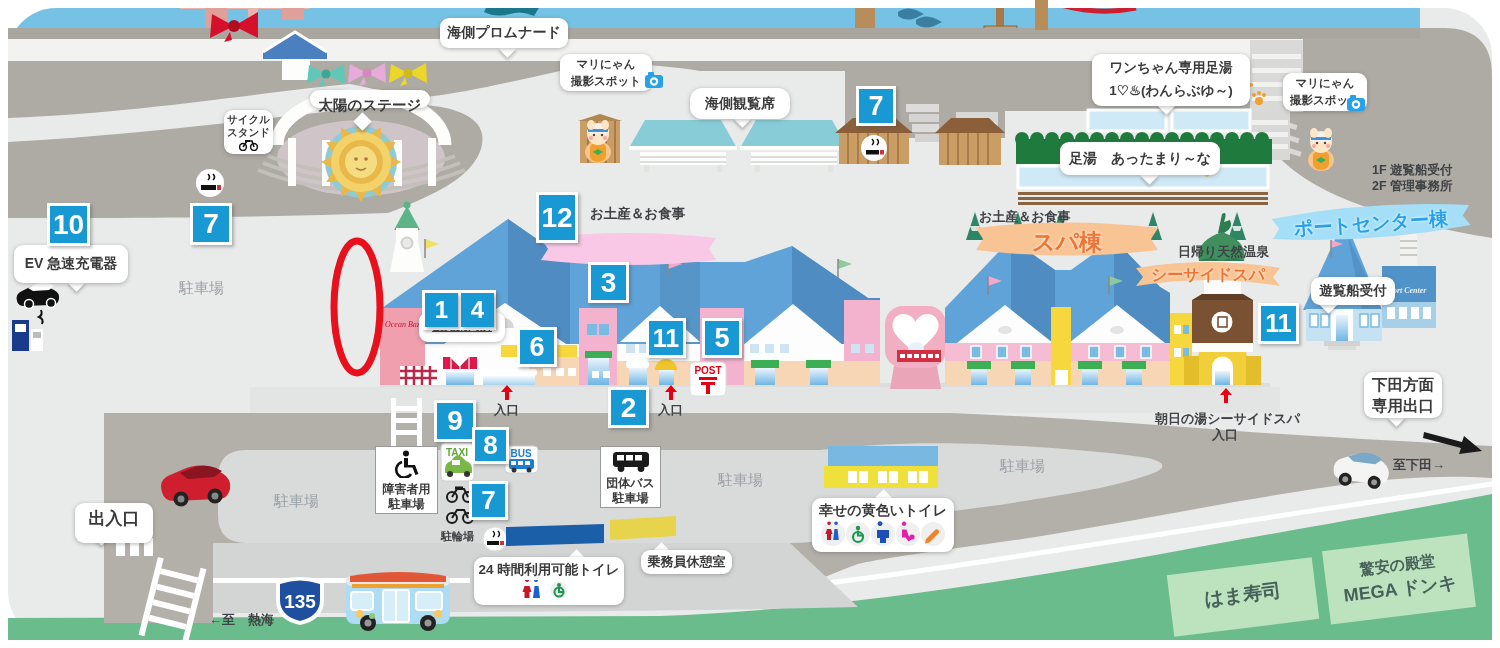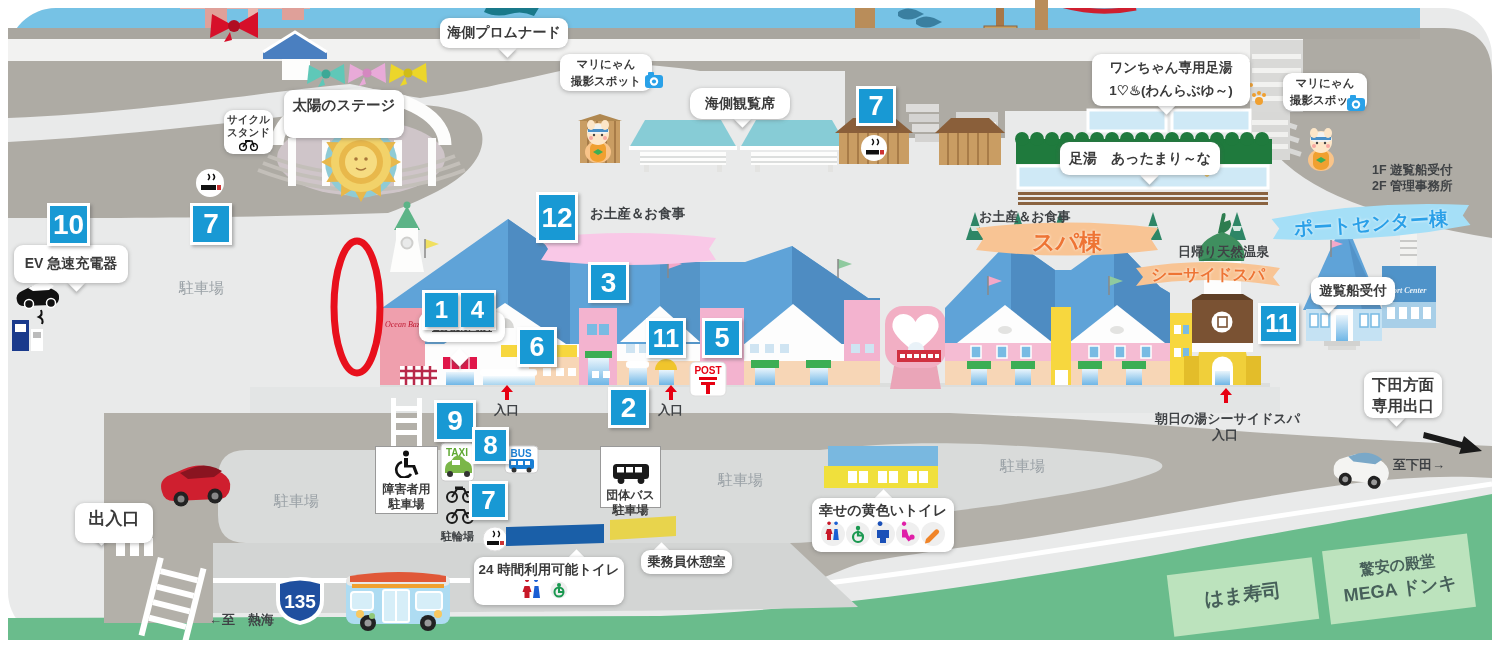--- a/index.html
+++ b/index.html
@@ -704,21 +704,21 @@
 <div class="bb" style="left:560px;top:54px;width:92px;height:37px;font-size:11.5px;line-height:17px;padding-top:2px;">マリにゃん<br>撮影スポット</div>
 <div style="position:absolute;left:645px;top:72px;z-index:33;"><svg width="19" height="16" viewBox="0 0 19 16">
         <rect y="3" width="18" height="13" rx="3" fill="#29a1e8"></rect>
         <circle cx="9" cy="9.5" r="4.2" fill="#fff"></circle>
         <circle cx="9" cy="9.5" r="2.1" fill="#29a1e8"></circle>
         <rect x="3" y="0" width="6" height="4" rx="1" fill="#29a1e8"></rect>
       </svg></div>
 <div class="tail" style="left:736px;top:112px;"></div>
 <div class="bb" style="left:690px;top:88px;width:100px;height:31px;font-size:14px;line-height:30px;border-radius:12px;">海側観覧席</div>
 <div class="tail" style="left:356px;top:115px;"></div>
-<div class="bb" style="left:284px;top:90px;width:120px;height:48px;font-size:14.5px;line-height:30px;">太陽のステージ</div>
+<div class="bb" style="left:310px;top:90px;width:120px;height:18px;font-size:14.5px;line-height:30px;">太陽のステージ</div>
 <div class="bb" style="left:224px;top:110px;width:49px;height:44px;font-size:10.5px;line-height:12.5px;padding-top:3px;">サイクル<br>スタンド<svg width="20" height="13" viewBox="0 0 20 13" style="display:block;margin:0 auto;">
         <g stroke="#111" fill="none" stroke-width="1.5">
           <circle cx="4" cy="9" r="3.4"></circle>
           <circle cx="15" cy="9" r="3.4"></circle>
           <path d="M4,9 l4,-6 l5,0 l2,6"></path>
           <path d="M6,3 l5,0" stroke-width="2"></path>
         </g>
       </svg></div>
 <div class="tail" style="left:1160px;top:99px;"></div>
 <div class="bb" style="left:1092px;top:54px;width:158px;height:52px;font-size:13.5px;line-height:23px;padding-top:2px;">ワンちゃん専用足湯<br>1♡♨(わんらぶゆ～)</div>
@@ -778,21 +778,21 @@
             <circle cx="114" cy="13" r="12" fill="#efefef"></circle>
             <path d="M107,18 l9,-9 a2.4,2.4 0 0 1 3.4,3.4 l-9,9 l-4.5,1 Z" fill="#f08428"></path>
           </g>
         </svg></div></div>
 
 <div class="sq" style="left:375px;top:446px;width:63px;height:68px;font-size:12px;line-height:15px;padding-top:3px;"><svg width="26" height="28" viewBox="0 0 26 28">
         <circle cx="12" cy="3.5" r="3" fill="#111"></circle>
         <path d="M10,8 l4,0 l0,7 l7,0 l3.4,9 l-3,1.1 l-2.9,-7.6 l-8.5,0 Z" fill="#111"></path>
         <path d="M8,12 a8,8 0 1 0 9,12" stroke="#111" stroke-width="2.6" fill="none"></path>
       </svg><br>障害者用<br>駐車場</div>
-<div class="sq" style="left:600px;top:446px;width:61px;height:62px;font-size:12px;line-height:15px;padding-top:16px;"><svg width="38" height="21" viewBox="0 0 38 21">
+<div class="sq" style="left:600px;top:446px;width:61px;height:62px;font-size:12px;line-height:15px;padding-top:4px;"><svg width="38" height="21" viewBox="0 0 38 21">
         <rect x="1" y="1" width="36" height="15" rx="3.5" fill="#1a1a1a"></rect>
         <rect x="5" y="4" width="7" height="5.5" fill="#fff"></rect>
         <rect x="14" y="4" width="7" height="5.5" fill="#fff"></rect>
         <rect x="23" y="4" width="7" height="5.5" fill="#fff"></rect>
         <circle cx="9" cy="17.5" r="3.4" fill="#1a1a1a"></circle>
         <circle cx="29" cy="17.5" r="3.4" fill="#1a1a1a"></circle>
       </svg><br>団体バス<br>駐車場</div>
 
 <div class="t" style="left:590px;top:205px;font-size:13.5px;">お土産＆お食事</div>
 <div class="t" style="left:979px;top:208px;font-size:13px;">お土産＆お食事</div>

